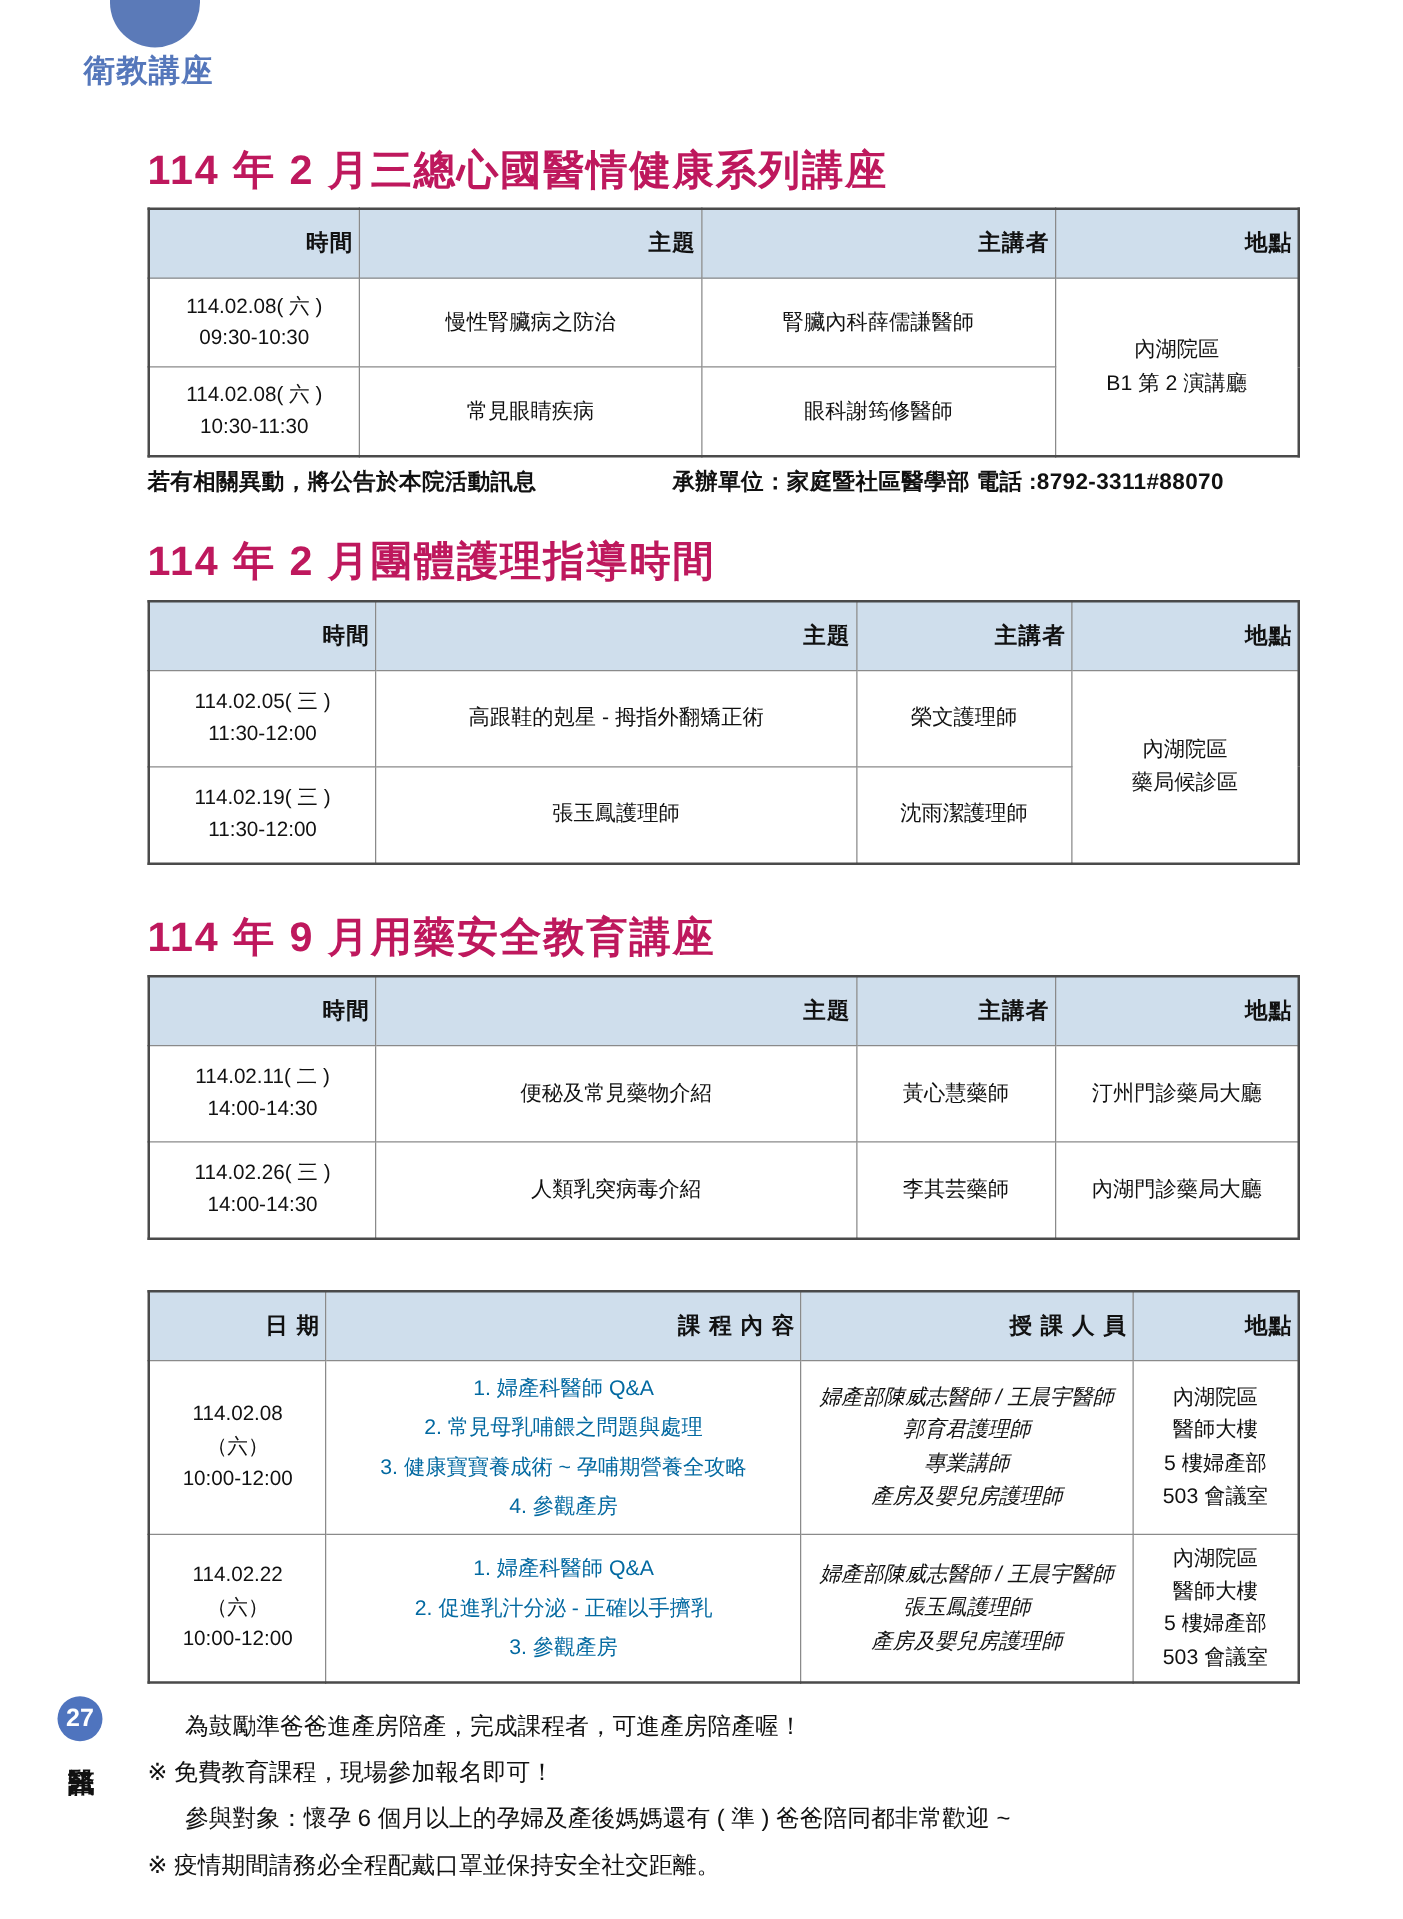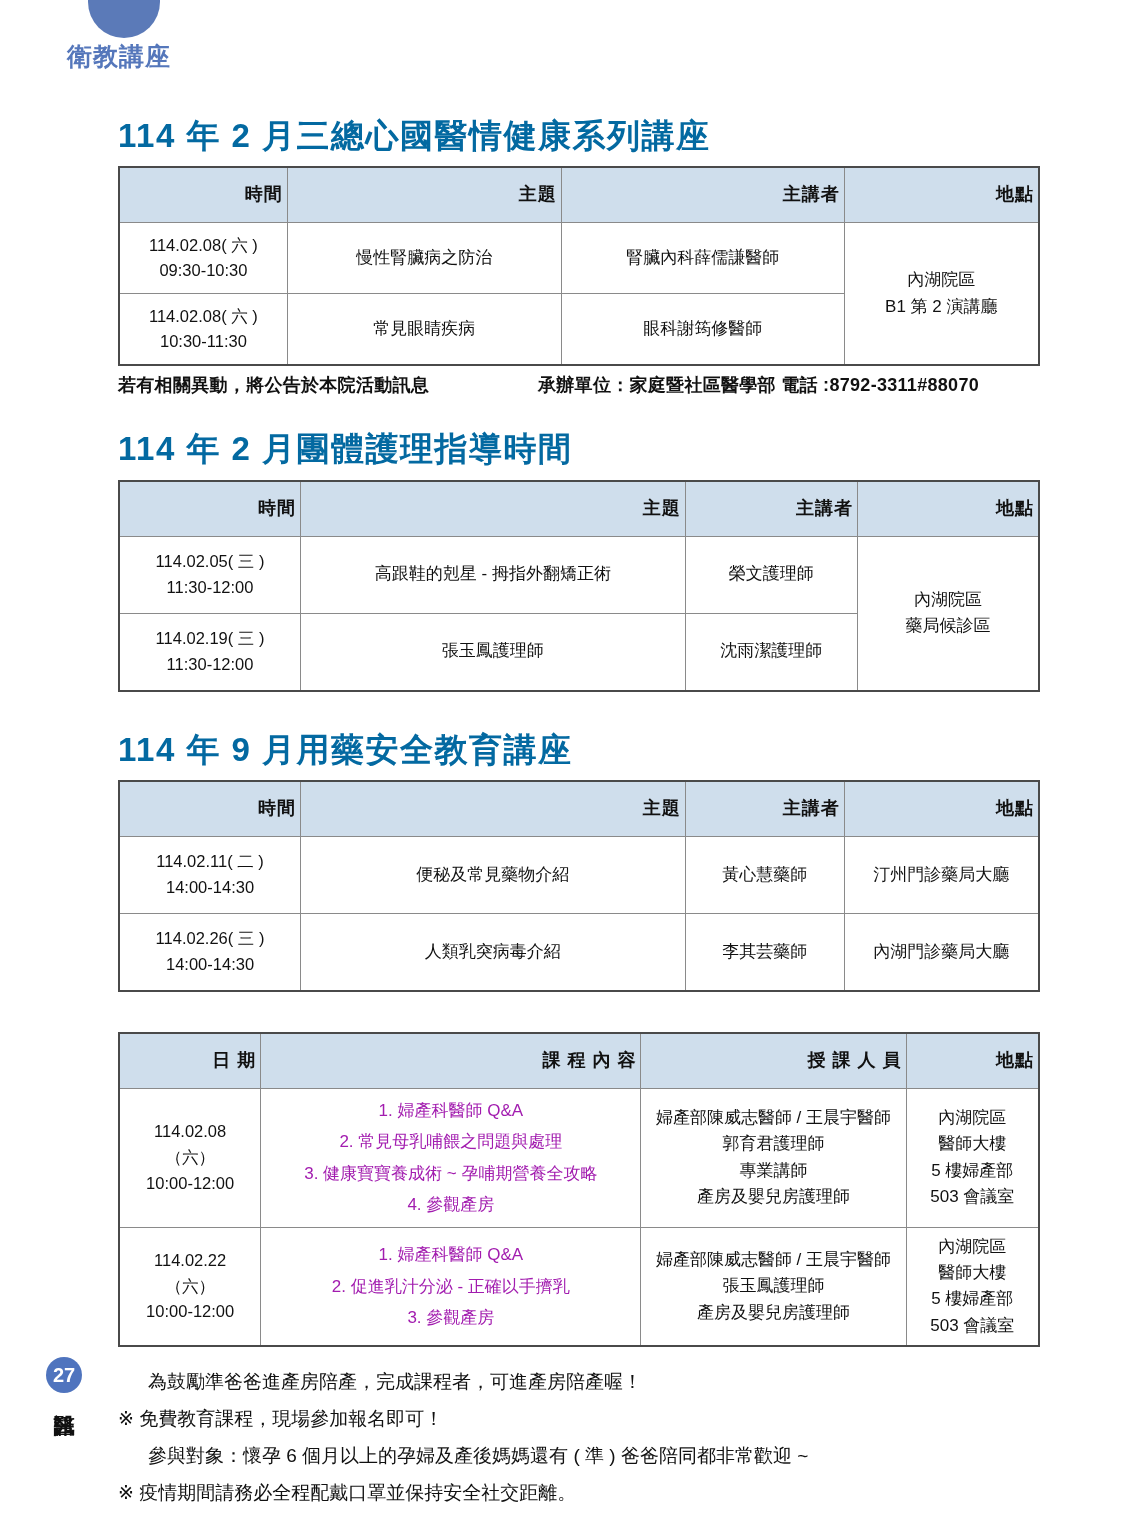--- a/index.html
+++ b/index.html
@@ -77,21 +77,21 @@
     left: 118px;
     top: 118px;
     width: 922px;
   }
 
   .block { margin-bottom: 0; }
 
   h2.title {
     font-size: 33px;
     font-weight: bold;
-    color: #0369a1;
+    color: #be185d;
     margin: 0 0 12px 0;
     letter-spacing: 1.5px;
     line-height: 1.1;
     white-space: nowrap;
   }
 
   table.sched {
     width: 100%;
     border-collapse: collapse;
     table-layout: fixed;
@@ -140,23 +140,23 @@
 
   
   td.courses {
     text-align: left;
     padding: 12px 8px 12px 16px;
   }
   td.courses .c-item {
     font-size: 17px;
     line-height: 1.85;
     white-space: nowrap;
-    color: #a21caf;
-  }
-  td.staff { white-space: pre-line; line-height: 1.8; font-size: 17px; }
+    color: #0369a1;
+  }
+  td.staff { white-space: pre-line; line-height: 1.8; font-size: 17px; font-style: italic; }
   td.venue { white-space: pre-line; line-height: 1.8; font-size: 17px; }
 
   
   .footnotes {
     margin-top: 16px;
     font-size: 19px;
     line-height: 1.95;
     color: #111111;
   }
   .fn { white-space: nowrap; }

